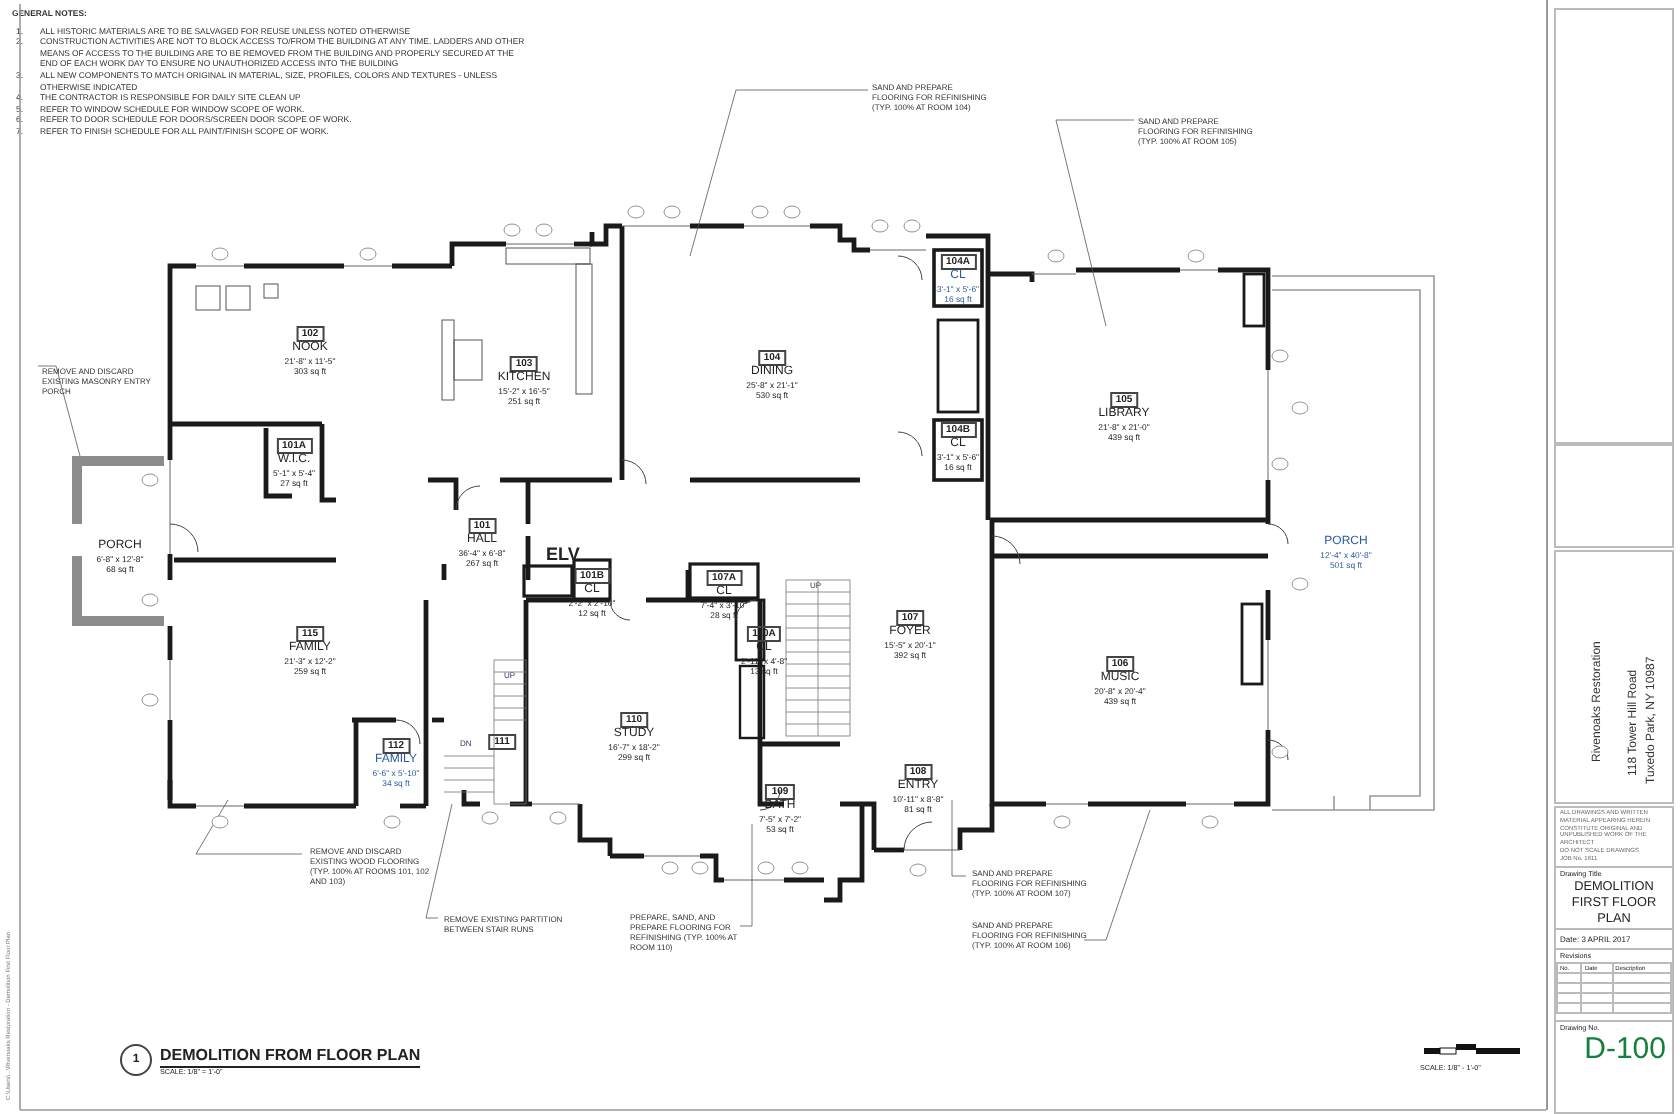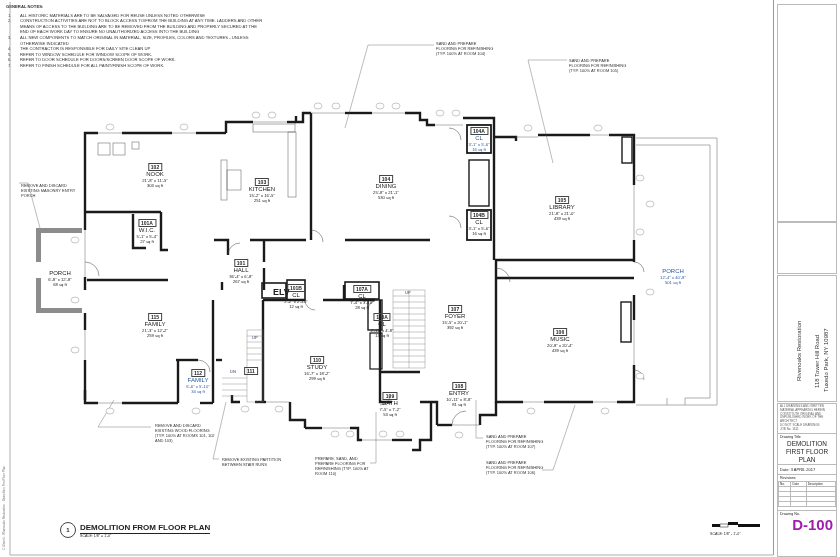--- a/index.html
+++ b/index.html
@@ -31,21 +31,21 @@
   .proj{position:absolute;left:0;top:0;width:58px;height:130px;}
   .proj .t1,.proj .t2,.proj .t3{position:absolute;font-size:6px;color:#333;white-space:nowrap;transform:rotate(-90deg);transform-origin:left top;}
   .small{font-size:3px;color:#666;line-height:3.8px;padding:1px 2px;}
   .dtitle-lbl{font-size:3.6px;padding:1px 2px;}
   .dtitle{font-size:6.4px;text-align:center;line-height:8px;color:#222;}
   .date{font-size:4px;padding:2px 2px;border-top:0.6px solid #bbb;border-bottom:0.6px solid #bbb;}
   .rev-lbl{font-size:3.6px;padding:1px 2px;}
   .rev-table{width:100%;border-collapse:collapse;font-size:3px;}
   .rev-table td,.rev-table th{border:0.5px solid #bbb;height:4px;padding:0 1px;text-align:left;font-weight:normal;}
   .dno-lbl{font-size:3.6px;padding:1px 2px;}
-  .dno{font-size:15px;text-align:right;padding-right:3px;line-height:16px;color:#a21caf;font-weight:bold;}
+  .dno{font-size:15px;text-align:right;padding-right:3px;line-height:16px;color:#15803d;}
 </style>
 </head>
 <body>
 
 <div class="sheet">
 
   <div class="notes">
     <div class="hdr">GENERAL NOTES:</div>
     <div class="row">
         <span class="num">1.</span>
@@ -337,21 +337,21 @@
   <div class="room" style="left:317px;top:356px;"><div class="num">110</div><div class="name">STUDY</div><div class="dim">16'-7" x 18'-2"</div><div class="area">299 sq ft</div></div>
   <div class="room" style="left:390px;top:392px;"><div class="num">109</div><div class="name">BATH</div><div class="dim">7'-5" x 7'-2"</div><div class="area">53 sq ft</div></div>
   <div class="room" style="left:459px;top:382px;"><div class="num">108</div><div class="name">ENTRY</div><div class="dim">10'-11" x 8'-8"</div><div class="area">81 sq ft</div></div>
 
   <div class="room blue" style="left:673px;top:268px;">
       <div class="name">PORCH</div>
       <div class="dim">12'-4" x 40'-8"</div>
       <div class="area">501 sq ft</div>
     </div>
 
-  <div class="elv" style="left:273px;top:287px;text-align:right;">ELV</div>
+  <div class="elv" style="left:273px;top:272px;text-align:right;">ELV</div>
   <div class="up" style="left:405px;top:290px;">UP</div>
   <div class="up" style="left:252px;top:335px;">UP</div>
   <div class="up" style="left:230px;top:369px;">DN</div>
 
   <div class="note" style="left:436px;top:41px;">SAND AND PREPARE
 FLOORING FOR REFINISHING
 (TYP. 100% AT ROOM 104)</div>
   <div class="note" style="left:569px;top:58px;">SAND AND PREPARE
 FLOORING FOR REFINISHING
 (TYP. 100% AT ROOM 105)</div>

